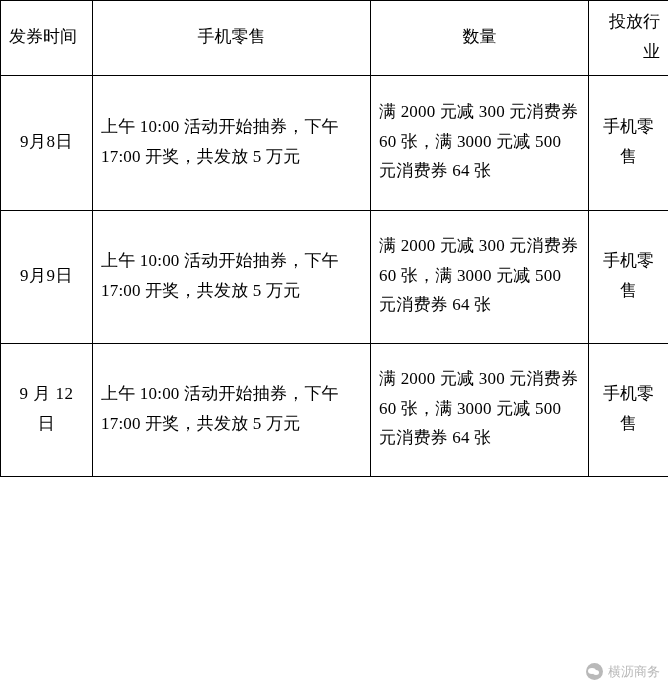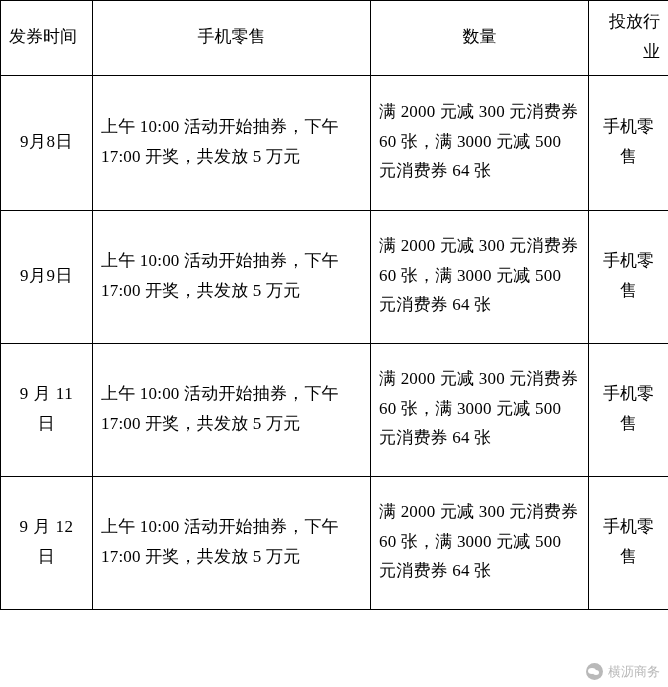--- a/index.html
+++ b/index.html
@@ -138,26 +138,20 @@
         <td class="cell-time">上午 10:00 活动开始抽券，下午 17:00 开奖，共发放 5 万元</td>
         <td class="cell-amount">满 2000 元减 300 元消费券 60 张，满 3000 元减 500 元消费券 64 张</td>
         <td class="cell-ind">手机零售</td>
       </tr>
       <tr class="row-2">
         <td class="cell-date">9月9日</td>
         <td class="cell-time">上午 10:00 活动开始抽券，下午 17:00 开奖，共发放 5 万元</td>
         <td class="cell-amount">满 2000 元减 300 元消费券 60 张，满 3000 元减 500 元消费券 64 张</td>
         <td class="cell-ind">手机零售</td>
       </tr>
-      <tr class="row-4">
-        <td class="cell-date">9 月 11 日</td>
-        <td class="cell-time">上午 10:00 活动开始抽券，下午 17:00 开奖，共发放 5 万元</td>
-        <td class="cell-amount">满 2000 元减 300 元消费券 60 张，满 3000 元减 500 元消费券 64 张</td>
-        <td class="cell-ind">手机零售</td>
-      </tr>
       <tr class="row-5">
         <td class="cell-date">9 月 12 日</td>
         <td class="cell-time">上午 10:00 活动开始抽券，下午 17:00 开奖，共发放 5 万元</td>
         <td class="cell-amount">满 2000 元减 300 元消费券 60 张，满 3000 元减 500 元消费券 64 张</td>
         <td class="cell-ind">手机零售</td>
       </tr>
     </tbody>
   </table>
 
   <div class="watermark">

